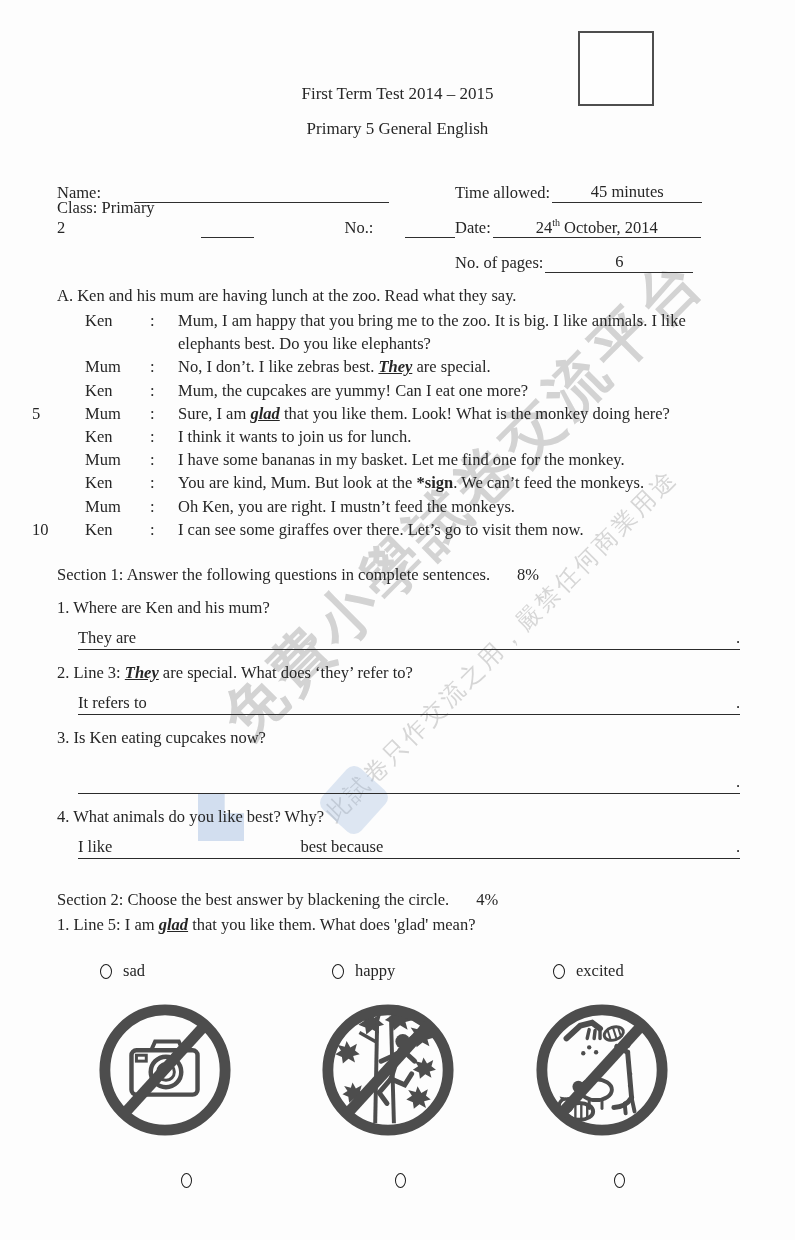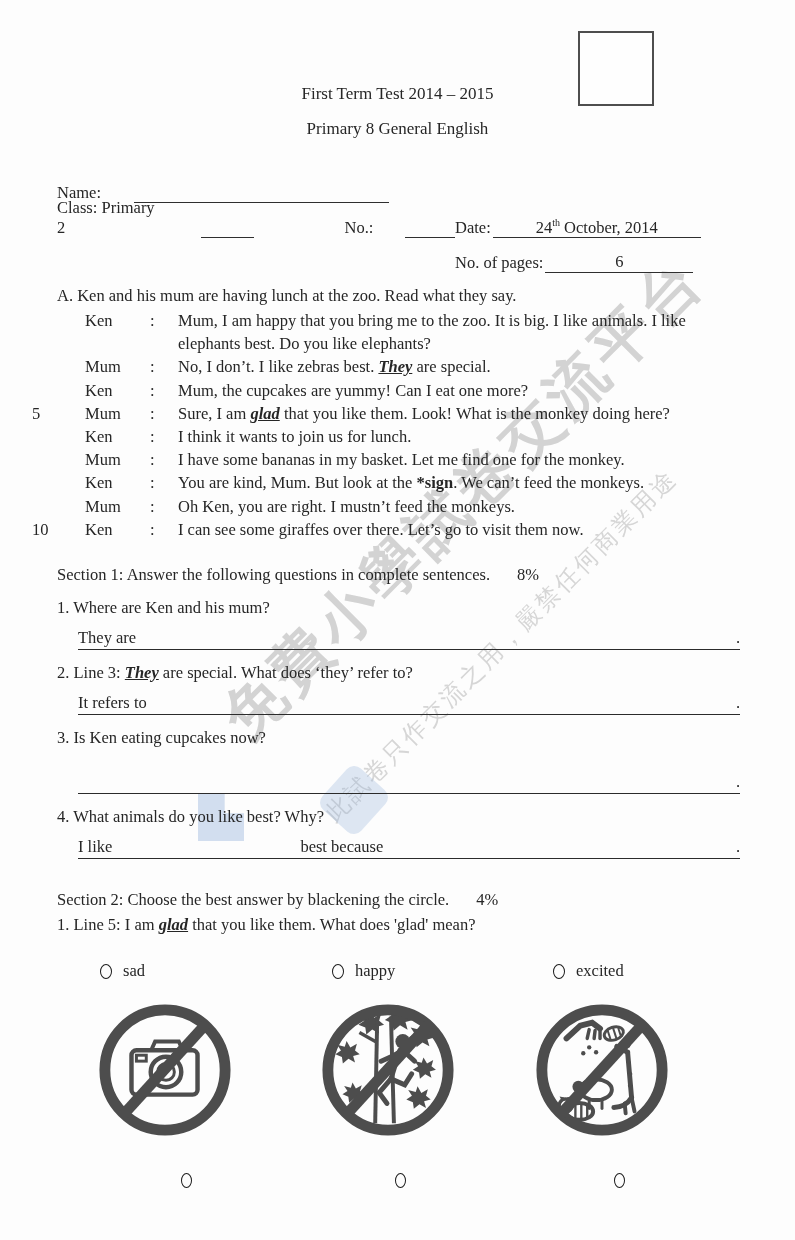--- a/index.html
+++ b/index.html
@@ -87,27 +87,31 @@
   <div class="wm wm-main">免費小學試卷交流平台</div>
   <div class="wm wm-sub">此試卷只作交流之用，嚴禁任何商業用途</div>
   <div class="logo-blob blob1"></div>
   <div class="logo-blob blob2"></div>
 
   <div class="content">
 
     <div class="score-box"></div>
 
     <div class="title">First Term Test 2014 – 2015</div>
-    <div class="subtitle">Primary 8 General English</div>
+    <div class="subtitle">Primary 5 General English</div>
 
     <div class="info">
       <div class="irow">
         <div class="ileft">
           <span>Name:</span>
           <span class="u u-name"></span>
+        </div>
+        <div class="iright">
+          <span>Time allowed:</span>
+          <span class="u u-time">45 minutes</span>
         </div>
       </div>
       <div class="irow">
         <div class="ileft">
           <span>Class: Primary 2</span>
           <span class="u u-class"></span>
           <span class="no-label">No.:</span>
           <span class="u u-no"></span>
         </div>
         <div class="iright">

